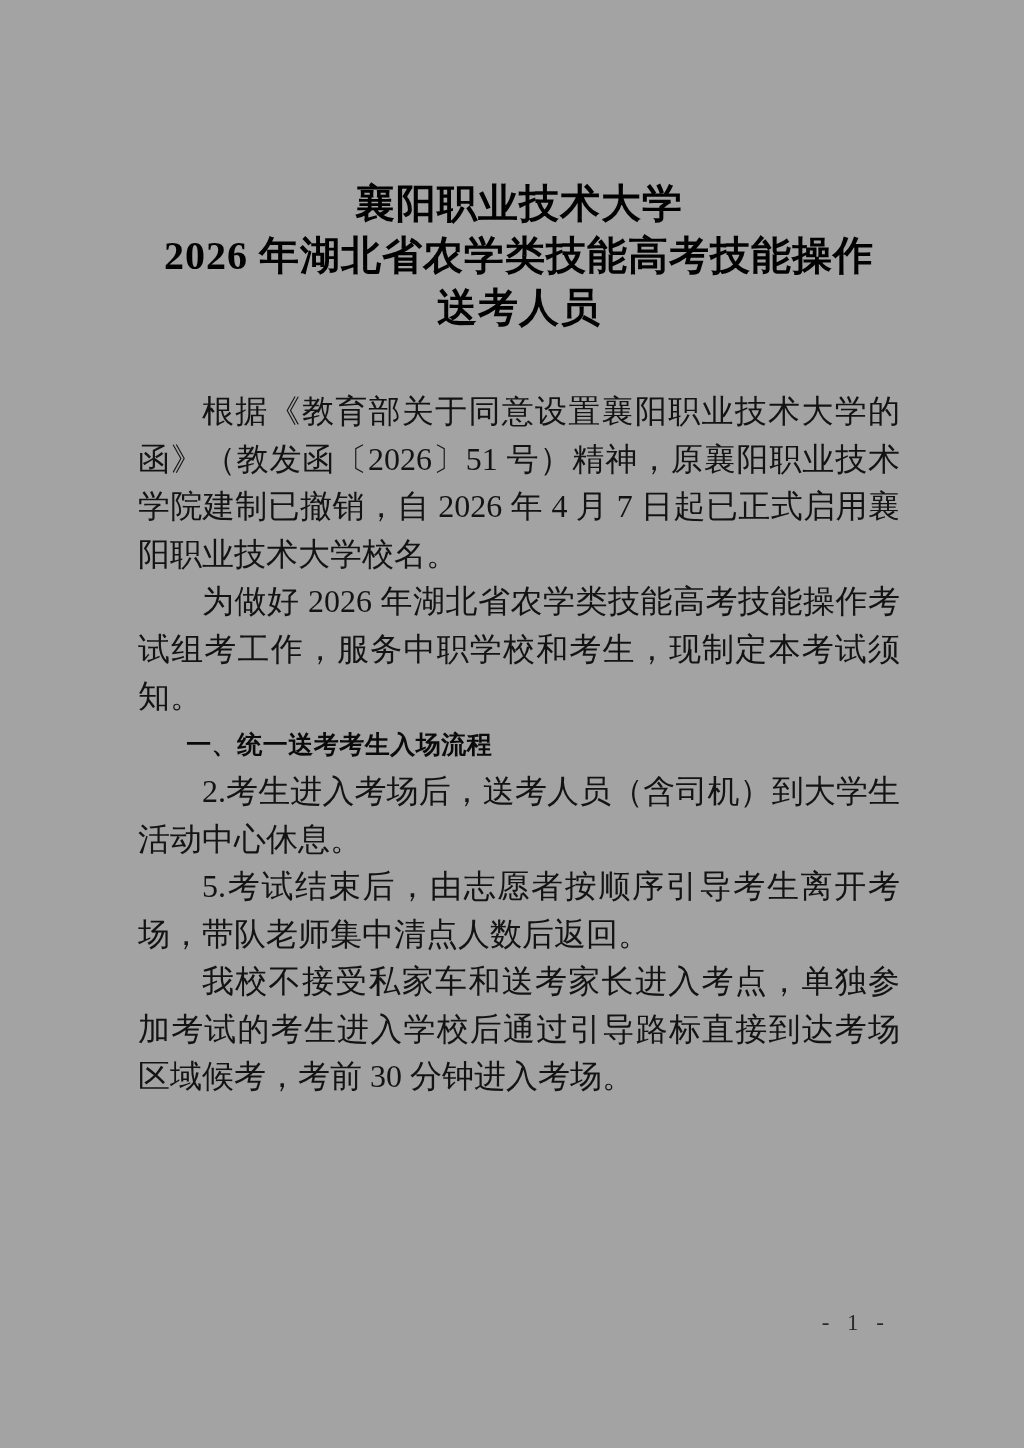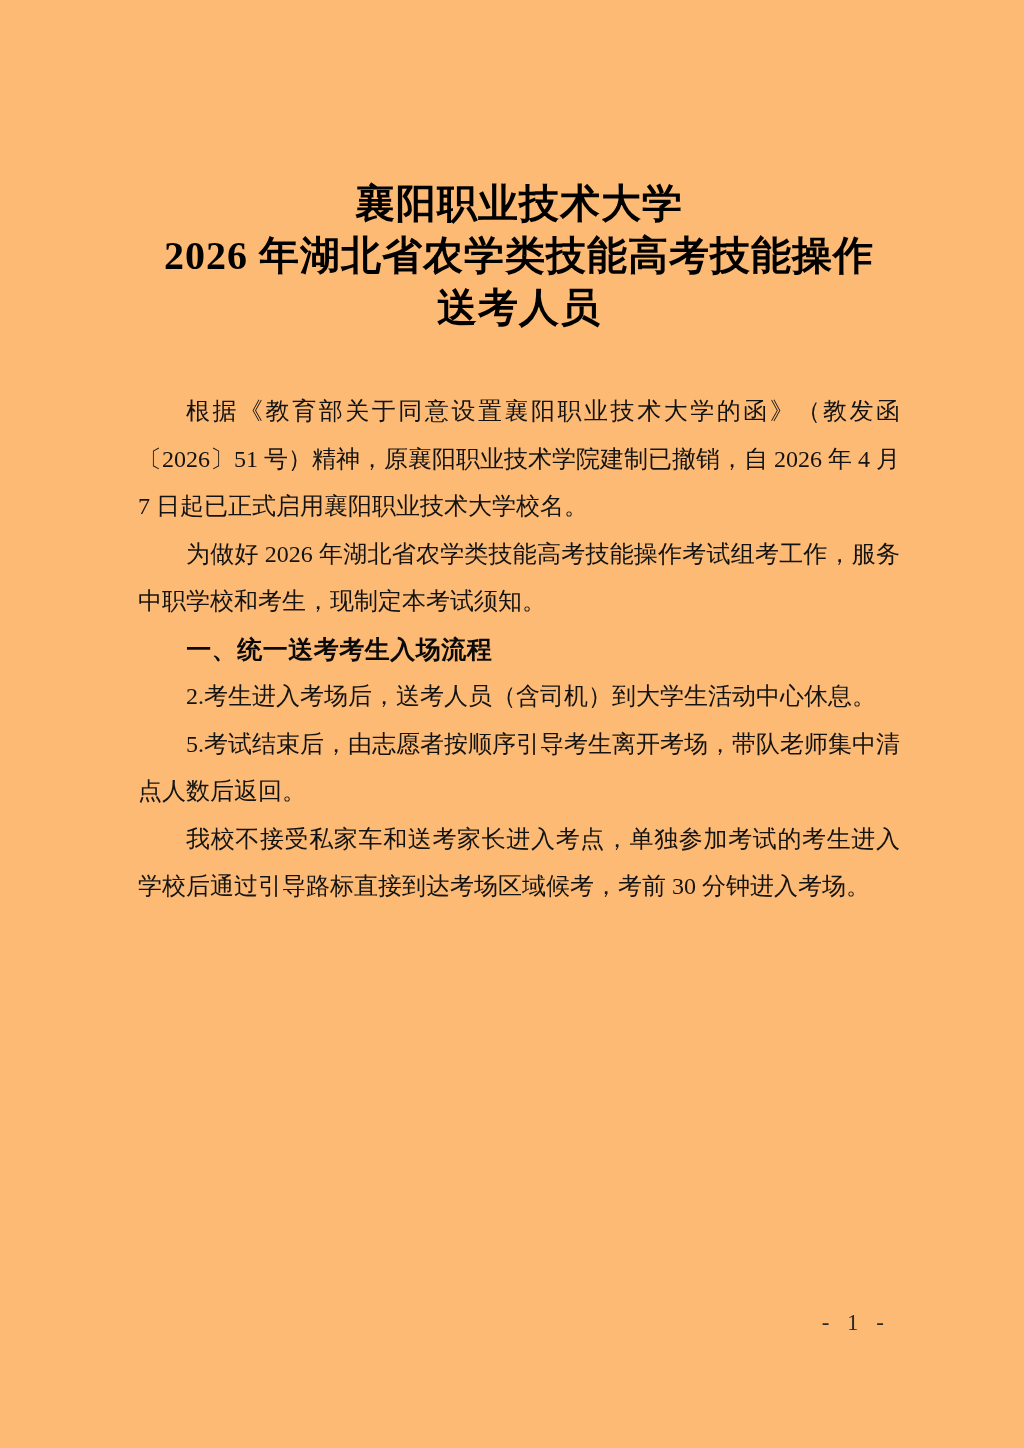--- a/index.html
+++ b/index.html
@@ -10,36 +10,36 @@
     font-family: "Liberation Serif", serif;
     color: #121212;
     position: relative;
     overflow: hidden;
   }
   .page {
     position: absolute;
     top: 0; left: 0;
     width: 1024px;
     height: 1448px;
-    background: #fdba74;
+    background: #a3a3a3;
     padding: 178px 124px 9px 138px;
   }
   .doc-title {
     text-align: center;
     font-weight: bold;
     font-size: 40px;
     line-height: 52px;
     color: #000000;
     letter-spacing: 1px;
   }
   .doc-body {
     margin-top: 54px;
   }
   .para {
-    font-size: 24px;
+    font-size: 32px;
     line-height: 47.5px;
     text-align: justify;
     text-justify: inter-character;
     text-indent: 2em;
     color: #131313;
   }
   .section-heading {
     font-family: "Liberation Sans", sans-serif;
     font-weight: bold;
     font-size: 25px;

